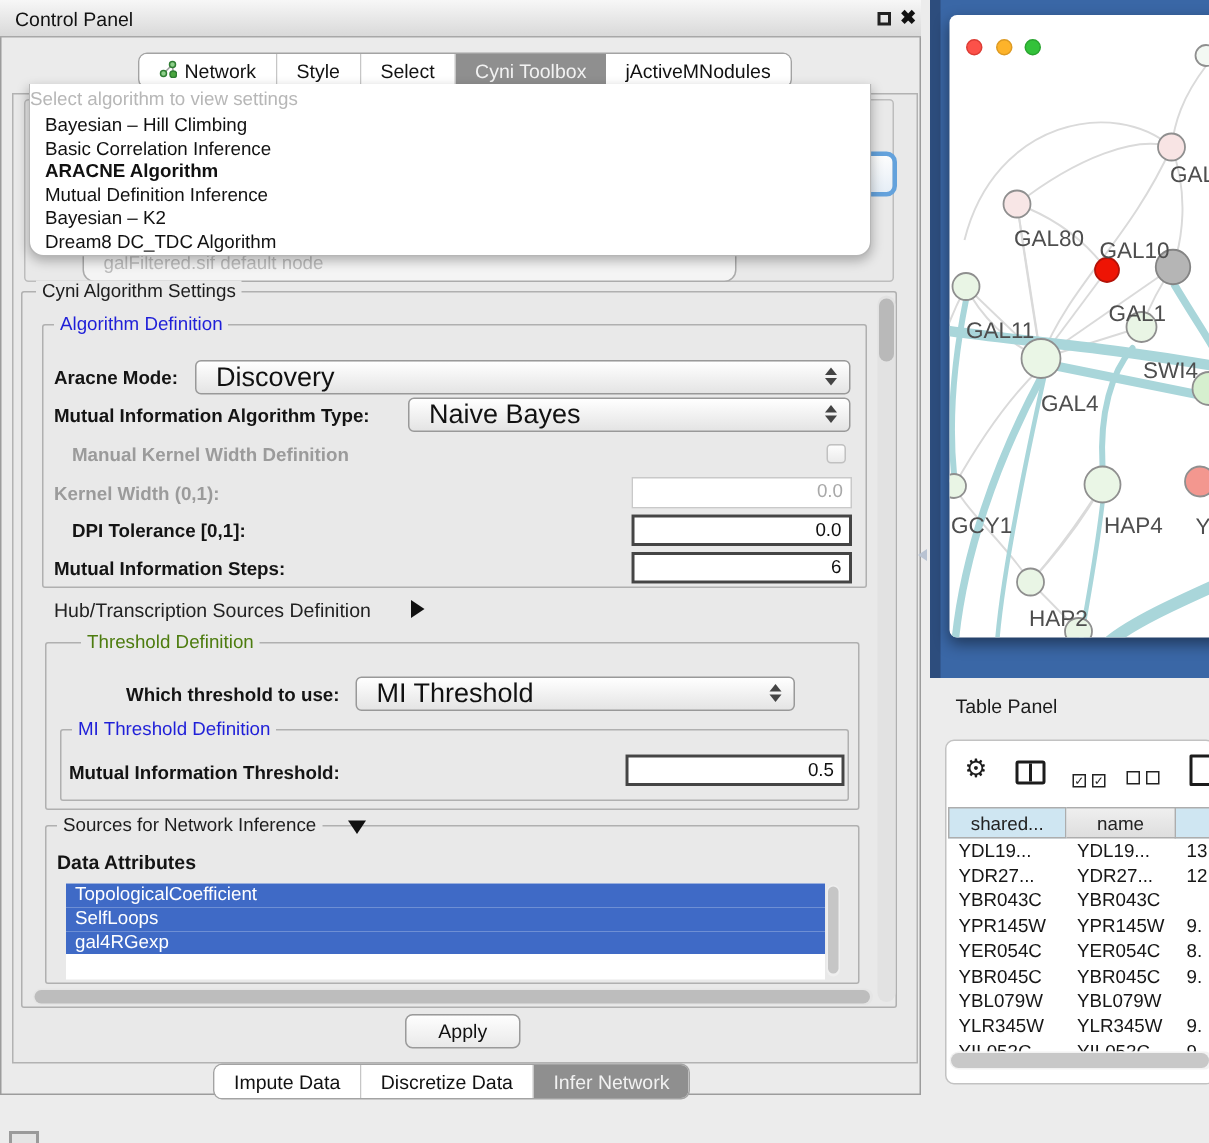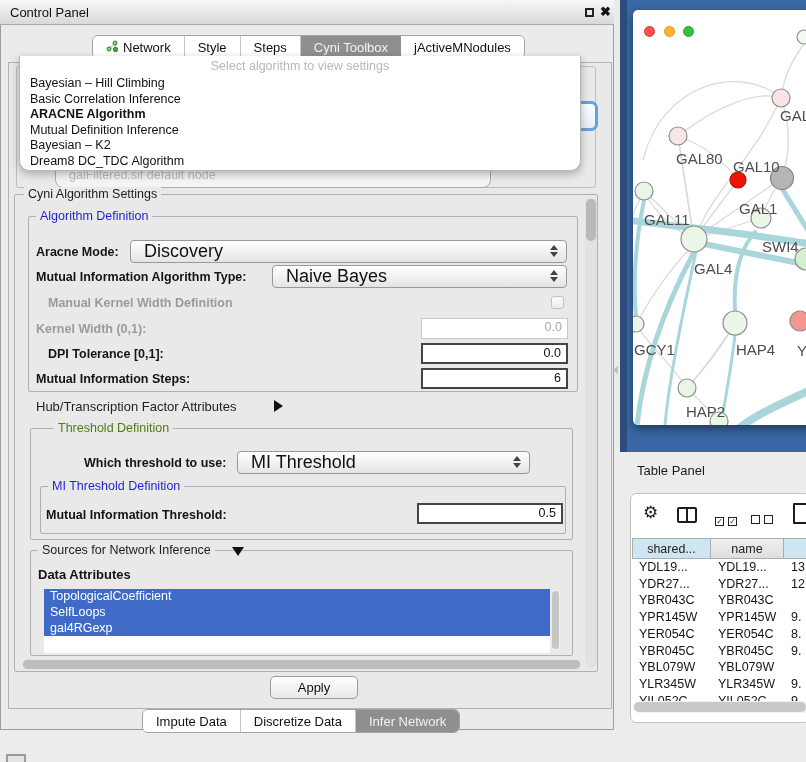--- a/index.html
+++ b/index.html
@@ -24,21 +24,21 @@
   
   .inner { left:8px; top:62px; width:604px; height:647px; background:#e9e9e9; border:1px solid #b2b2b2; }
   .ghostbox { left:16px; top:66px; width:580px; height:122px; border:1px solid #bdbdbd; border-radius:3px; }
   .ghostcombo { left:55px; top:162px; width:436px; height:26px; border:1px solid #ababab; border-radius:8px; background:#f4f4f4; overflow:hidden; }
   .ghostcombo span { position:absolute; left:13px; top:5px; font-size:12.5px; color:#bcbcbc; }
   .bluebtn { left:572px; top:101px; width:26px; height:30px; border:3px solid #64a2dc; border-radius:7px; background:linear-gradient(#fdfdfd,#e6eef6); }
 
   
   .popup { left:19px; top:56px; width:562px; height:115px; background:#fff; border:1px solid #b6b6b6; border-top:none;
            border-radius:0 0 10px 10px; box-shadow:0 3px 8px rgba(0,0,0,.28); overflow:hidden; }
-  .pp-ph { height:20px; line-height:20px; text-align:center; color:#b7b7b7; font-size:12.5px; }
+  .pp-ph { height:20px; line-height:20px; text-align:left; color:#b7b7b7; font-size:12.5px; }
   .dditem { height:15.5px; line-height:15.5px; padding-left:10px; font-size:12.5px; color:#111; }
   .dditem.bold { font-weight:bold; }
 
   
   .fs { border:1px solid #b0b0b0; border-radius:2px; }
   .legend { position:absolute; font-size:12.5px; background:#e9e9e9; padding:0 4px; color:#1d1d1d; white-space:nowrap; }
   .legend.blue { color:#1f1fd8; }
   .legend.green { color:#4d7c0f;margin-left:16px; }
 
   .blbl { position:absolute; font-size:12.5px; font-weight:bold; color:#141414; white-space:nowrap; }
@@ -114,21 +114,21 @@
           <circle cx="9" cy="3" r="2" fill="#8ed08a" stroke="#2e7d32"></circle>
           <circle cx="9.5" cy="9.5" r="2.2" fill="#4aa53f" stroke="#2e7d32"></circle>
         </svg>
       </span>
       <span>Network</span>
     </div>
     <div class="tab">
         <span>Style</span>
       </div>
     <div class="tab">
-        <span>Steps</span>
+        <span>Select</span>
       </div>
     <div class="tab sel">
         <span>Cyni Toolbox</span>
       </div>
     <div class="tab">
         <span>jActiveMNodules</span>
       </div>
   </div>
 
   <div class="abs inner"></div>
@@ -180,21 +180,21 @@
 
   <span class="dlbl" style="left:36px; top:322px;">Kernel Width (0,1):</span>
   <div class="tf dis" style="left:421px; top:318px; width:147px;">0.0</div>
 
   <span class="blbl" style="left:36px; top:347px;margin-left:12px;">DPI Tolerance [0,1]:</span>
   <div class="tf" style="left:421px; top:343px; width:147px;">0.0</div>
 
   <span class="blbl" style="left:36px; top:372px;">Mutual Information Steps:</span>
   <div class="tf" style="left:421px; top:368px; width:147px;">6</div>
 
-  <span class="nlbl" style="left:36px; top:399px;">Hub/Transcription Factor Attributes</span>
+  <span class="nlbl" style="left:36px; top:399px;">Hub/Transcription Sources Definition</span>
   <span class="exp-right" style="left:274px; top:400px;"></span>
 
   <div class="abs fs" style="left:30px; top:428px; width:543px; height:112px;"></div>
   <span class="legend green" style="left:38px; top:421px;">Threshold Definition</span>
 
   <span class="blbl" style="left:84px; top:456px;">Which threshold to use:</span>
   <div class="combo" style="left:237px; top:451px; width:293px;">
     <span class="val">MI Threshold</span>
     <span class="spin">
         <span class="tri-up"></span>
@@ -218,21 +218,21 @@
     <div class="li">gal4RGexp</div>
   </div>
   <div class="sbtrack-v" style="left:551px; top:590px; width:9px; height:61px; background:#efefef;">
     <div class="sbthumb" style="left:1px; top:1px; width:7px; height:58px; background:#c6c6c6;"></div>
   </div>
 
   <div class="abs" style="left:22px; top:659px; width:560px; height:11px; background:#e5e5e5; border-radius:6px;">
     <div class="sbthumb" style="left:1px; top:1px; width:557px; height:9px; background:#bdbdbd;"></div>
   </div>
 
-  <div class="btn" style="left:270px; top:676px; width:88px; height:23px; line-height:21px;">Apply</div>
+  <div class="btn" style="left:270px; top:676px; width:77px; height:23px; line-height:21px;">Apply</div>
 
   <div class="abs tabbar" style="left:142px; top:709px;">
     <div class="tab">
         <span>Impute Data</span>
       </div>
     <div class="tab">
         <span>Discretize Data</span>
       </div>
     <div class="tab sel">
         <span>Infer Network</span>

